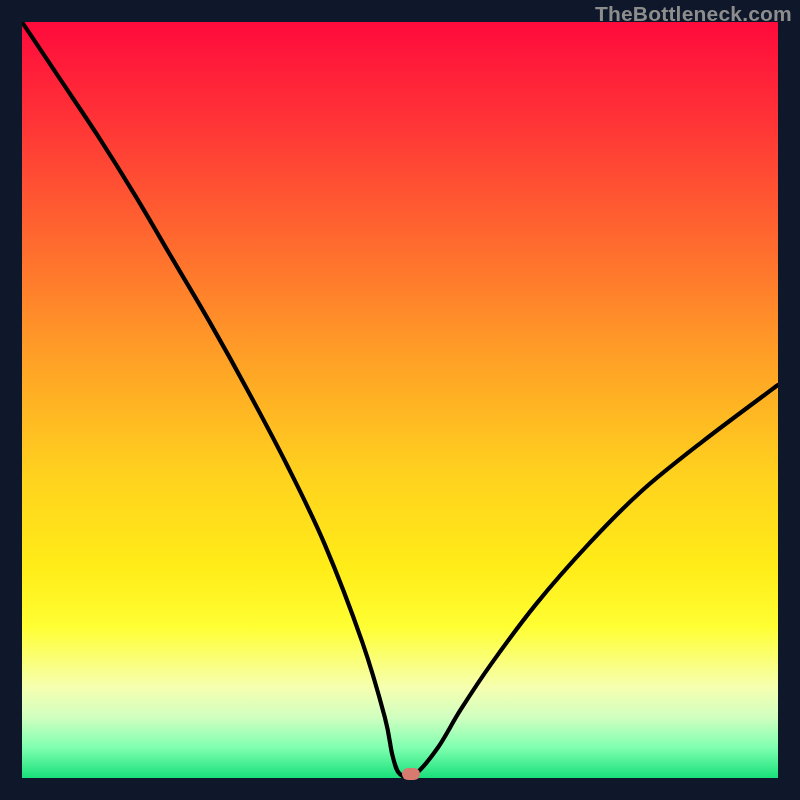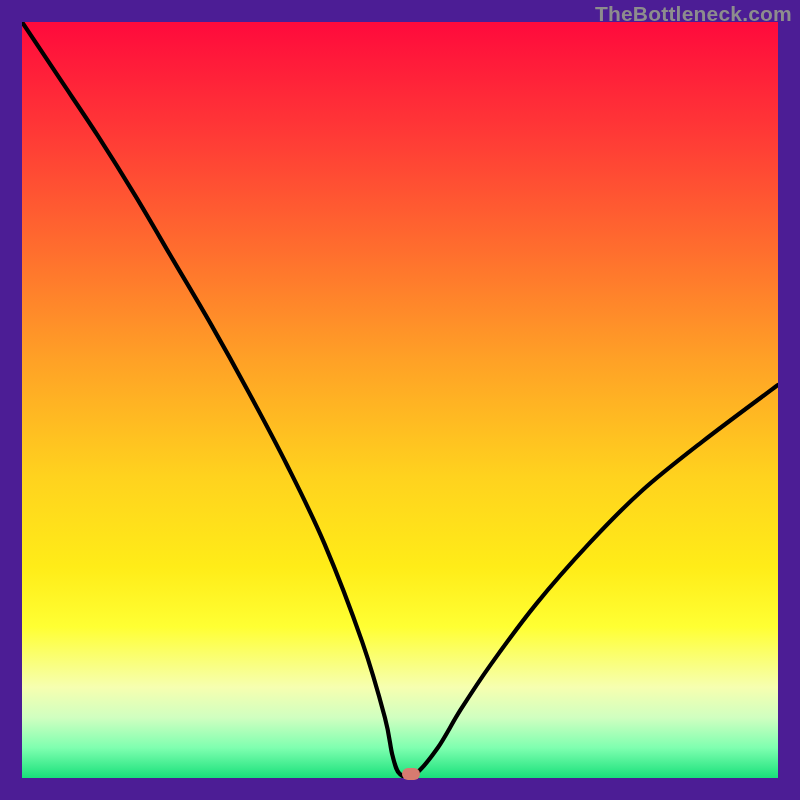--- a/index.html
+++ b/index.html
@@ -1,21 +1,21 @@
 <!DOCTYPE html>
 <html><head>
 <meta charset="utf-8">
 <style>
   * { margin: 0; padding: 0; box-sizing: border-box; }
   html, body { width: 800px; height: 800px; overflow: hidden; background: #000; }
   .frame {
     position: relative;
     width: 800px;
     height: 800px;
-    background: #4c1d95;
+    background: #0f172a;
   }
   .plot-area {
     position: absolute;
     left: 22px;
     top: 22px;
     width: 756px;
     height: 756px;
     background: linear-gradient(to bottom,
       #ff0a3c 0%,
       #ff3a36 15%,

